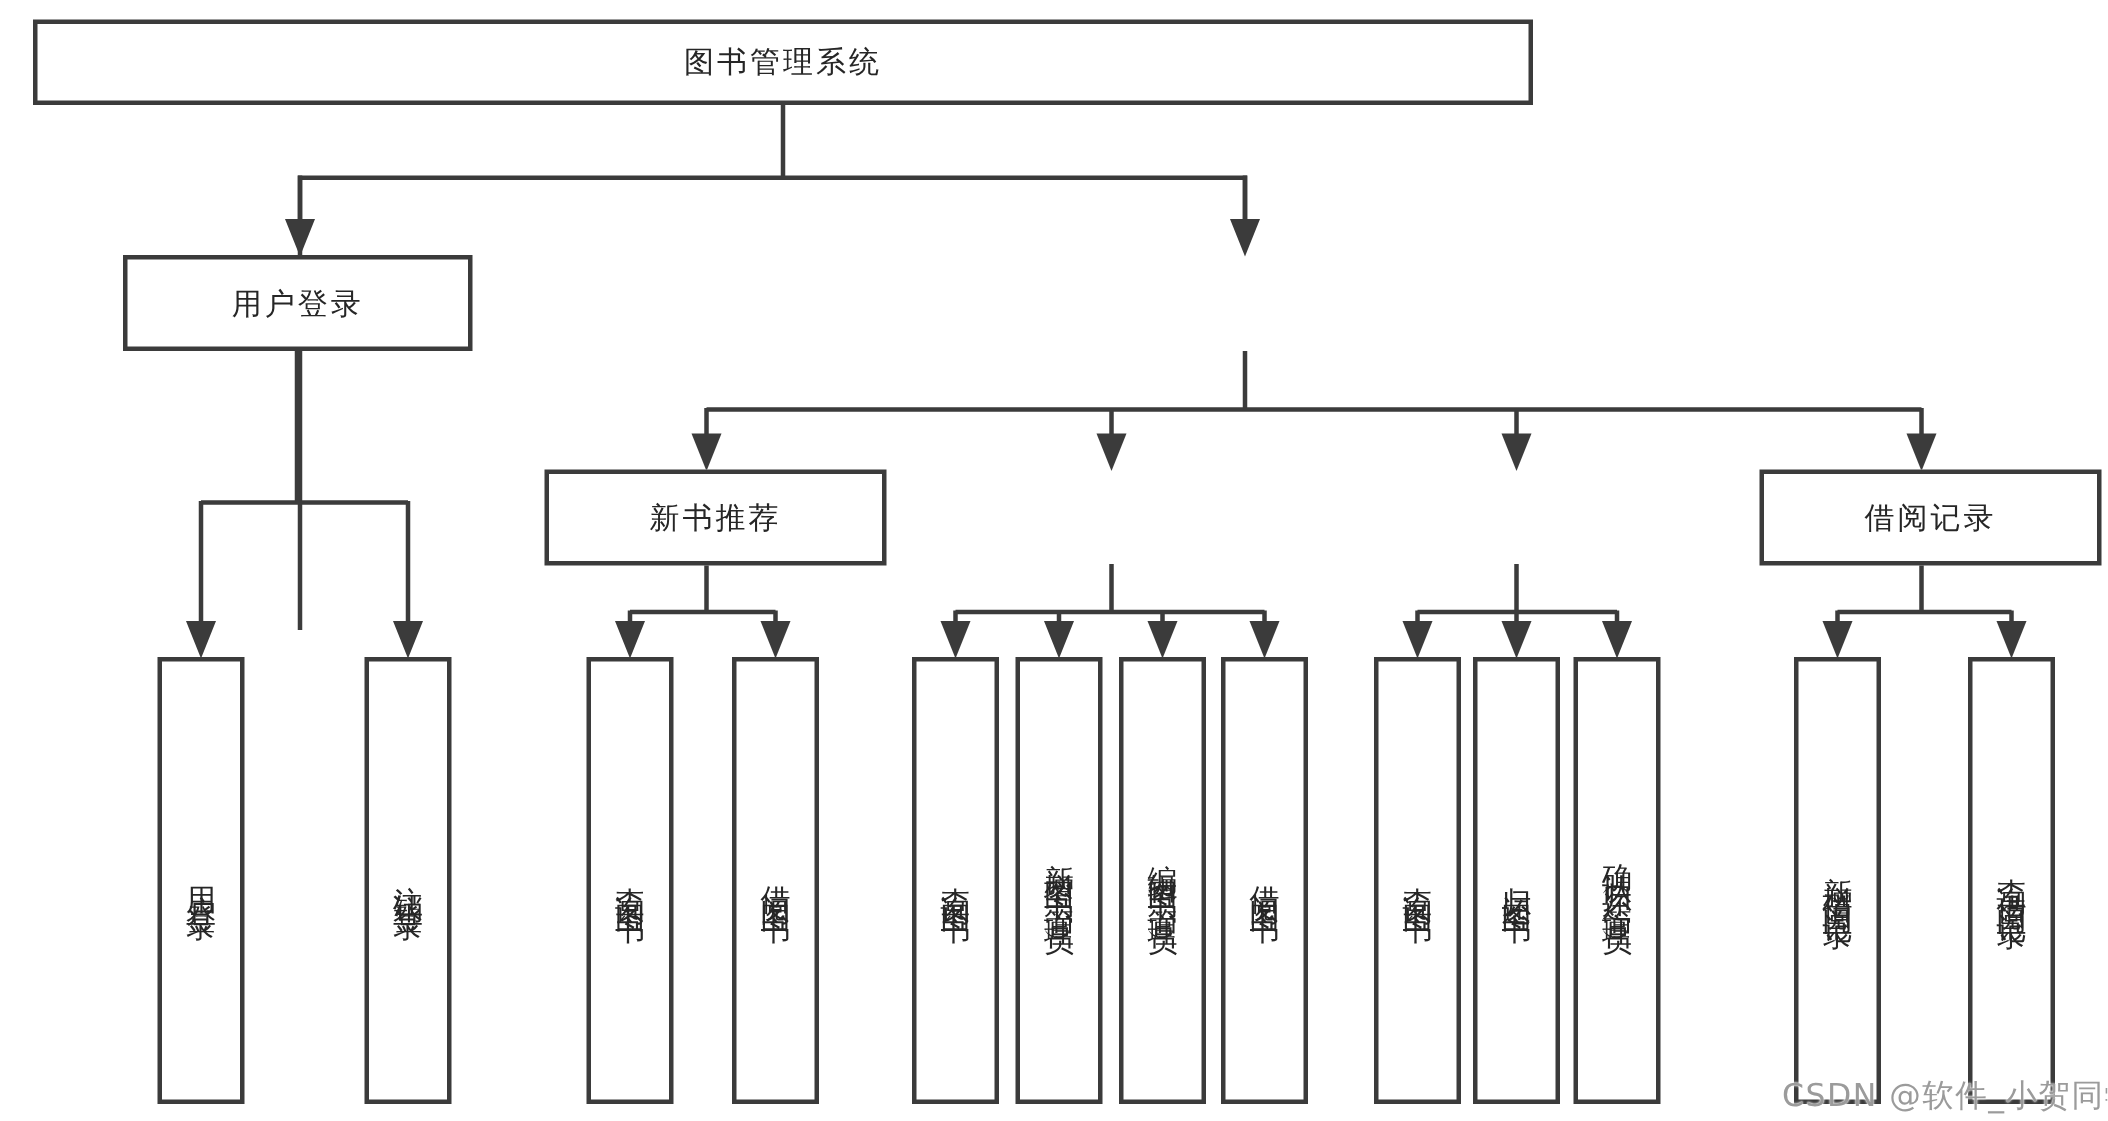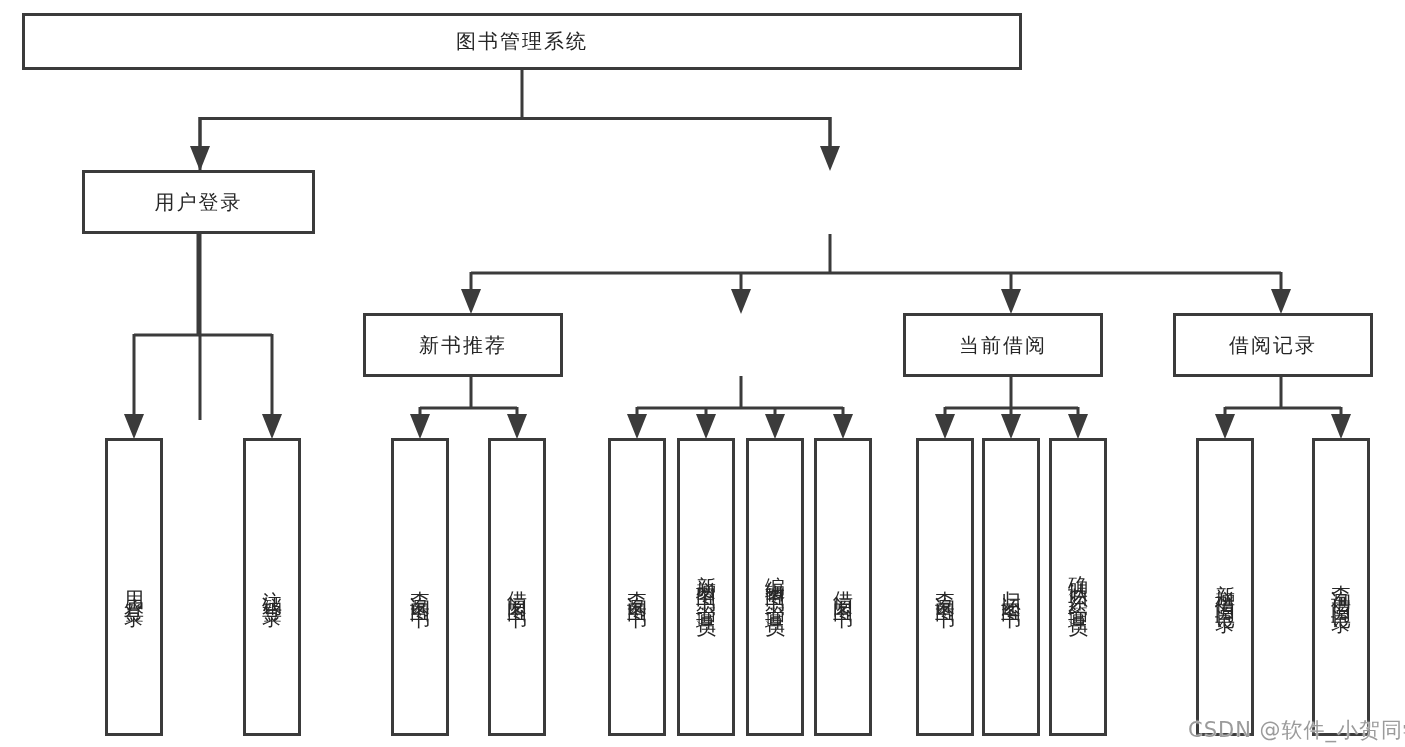--- a/index.html
+++ b/index.html
@@ -30,21 +30,21 @@
   }
   .h-node span {
     font-size: 20px;
     letter-spacing: 2px;
     white-space: nowrap;
   }
   .root-node  { left: 22px;  top: 13px;  width: 1000px; height: 57px; }
   .lvl2       { top: 170px;  height: 64px; }
   .lvl2-a     { left: 82px;  width: 233px; }
   .lvl2-b     { left: 713px; width: 234px; }
-  .lvl3       { top: 313px;  height: 64px; width: 200px; }
+  .lvl3       { top: 313px;  height: 64px; width: 228px; }
   .lvl3-a     { left: 363px; }
   .lvl3-b     { left: 633px; }
   .lvl3-c     { left: 903px; }
   .lvl3-d     { left: 1173px; }
   .leaf {
     top: 438px;
     width: 58px;
     height: 298px;
   }
   .leaf span {
@@ -128,23 +128,20 @@
     <span>图书管理系统</span>
   </div>
 
   <div class="node h-node lvl2 lvl2-a">
     <span>用户登录</span>
   </div>
 
   <div class="node h-node lvl3 lvl3-a">
     <span>新书推荐</span>
   </div>
-  <div class="node h-node lvl3 lvl3-c">
-    <span>当前借阅</span>
-  </div>
   <div class="node h-node lvl3 lvl3-d">
     <span>借阅记录</span>
   </div>
 
   <div class="node leaf" style="left:105px">
     <span>用户登录</span>
   </div>
   <div class="node leaf" style="left:243px">
     <span>注销登录</span>
   </div>

